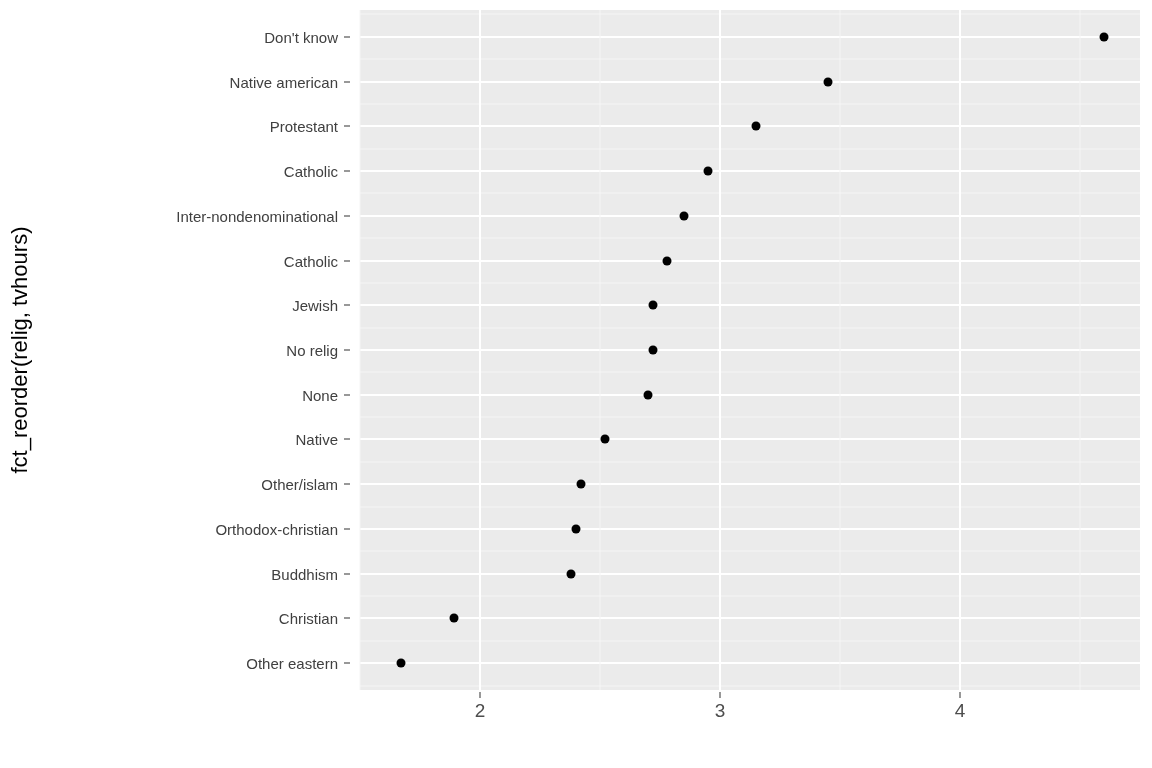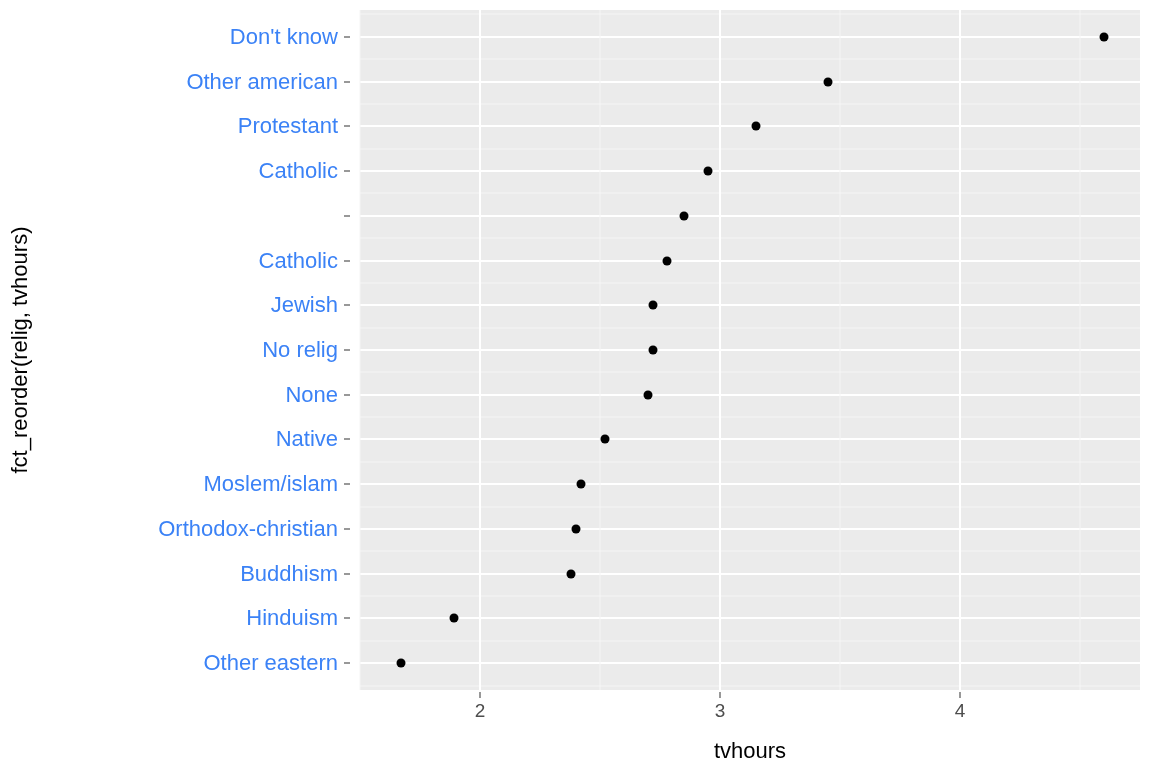--- a/index.html
+++ b/index.html
@@ -45,22 +45,22 @@
     position: absolute;
     left: 40px;
     top: 10px;
     width: 310px;
     height: 680px;
   }
   .y-tick-row {
     position: absolute;
     right: 12px;
     transform: translateY(-50%);
-    font-size: 22px;
-    color: #3b82f6;
+    font-size: 15px;
+    color: #404040;
     white-space: nowrap;
     text-align: right;
   }
   .y-tick-mark {
     position: absolute;
     right: 0;
     width: 6px;
     height: 1px;
     background: #333;
     transform: translateY(-0.5px);
@@ -141,44 +141,45 @@
 
 <div class="chart-wrap">
 
   <div class="y-axis-title">
     <span>fct_reorder(relig, tvhours)</span>
   </div>
 
   <div class="y-tick-labels" id="y-tick-labels">
       <div class="y-tick-row" style="top: 26.8421px;">Don't know</div>
       <div class="y-tick-mark" style="top: 26.8421px;"></div>
-      <div class="y-tick-row" style="top: 71.5789px;">Other american</div>
+      <div class="y-tick-row" style="top: 71.5789px;">Native american</div>
       <div class="y-tick-mark" style="top: 71.5789px;"></div>
       <div class="y-tick-row" style="top: 116.316px;">Protestant</div>
       <div class="y-tick-mark" style="top: 116.316px;"></div>
       <div class="y-tick-row" style="top: 161.053px;">Catholic</div>
       <div class="y-tick-mark" style="top: 161.053px;"></div>
+      <div class="y-tick-row" style="top: 205.789px;">Inter-nondenominational</div>
       <div class="y-tick-mark" style="top: 205.789px;"></div>
       <div class="y-tick-row" style="top: 250.526px;">Catholic</div>
       <div class="y-tick-mark" style="top: 250.526px;"></div>
       <div class="y-tick-row" style="top: 295.263px;">Jewish</div>
       <div class="y-tick-mark" style="top: 295.263px;"></div>
       <div class="y-tick-row" style="top: 340px;">No relig</div>
       <div class="y-tick-mark" style="top: 340px;"></div>
       <div class="y-tick-row" style="top: 384.737px;">None</div>
       <div class="y-tick-mark" style="top: 384.737px;"></div>
       <div class="y-tick-row" style="top: 429.474px;">Native</div>
       <div class="y-tick-mark" style="top: 429.474px;"></div>
-      <div class="y-tick-row" style="top: 474.211px;">Moslem/islam</div>
+      <div class="y-tick-row" style="top: 474.211px;">Other/islam</div>
       <div class="y-tick-mark" style="top: 474.211px;"></div>
       <div class="y-tick-row" style="top: 518.947px;">Orthodox-christian</div>
       <div class="y-tick-mark" style="top: 518.947px;"></div>
       <div class="y-tick-row" style="top: 563.684px;">Buddhism</div>
       <div class="y-tick-mark" style="top: 563.684px;"></div>
-      <div class="y-tick-row" style="top: 608.421px;">Hinduism</div>
+      <div class="y-tick-row" style="top: 608.421px;">Christian</div>
       <div class="y-tick-mark" style="top: 608.421px;"></div>
       <div class="y-tick-row" style="top: 653.158px; text-align: right;">Other eastern</div>
       <div class="y-tick-mark" style="top: 653.158px;"></div>
     </div>
 
   <div class="panel" id="panel">
       <div class="grid-h-major" style="top: 653.158px;"></div>
       <div class="grid-h-major" style="top: 608.421px;"></div>
       <div class="grid-h-major" style="top: 563.684px;"></div>
       <div class="grid-h-major" style="top: 518.947px;"></div>
@@ -235,17 +236,14 @@
 
   <div class="x-tick-labels" id="x-tick-labels">
       <div class="x-tick-label" style="left: 120px;">2</div>
       <div class="x-tick-mark" style="left: 120px;"></div>
       <div class="x-tick-label" style="left: 360px;">3</div>
       <div class="x-tick-mark" style="left: 360px;"></div>
       <div class="x-tick-label" style="left: 600px;">4</div>
       <div class="x-tick-mark" style="left: 600px;"></div>
     </div>
 
-  <div class="x-axis-title">
-    <span>tvhours</span>
-  </div>
 
 </div>
 
 </body></html>

